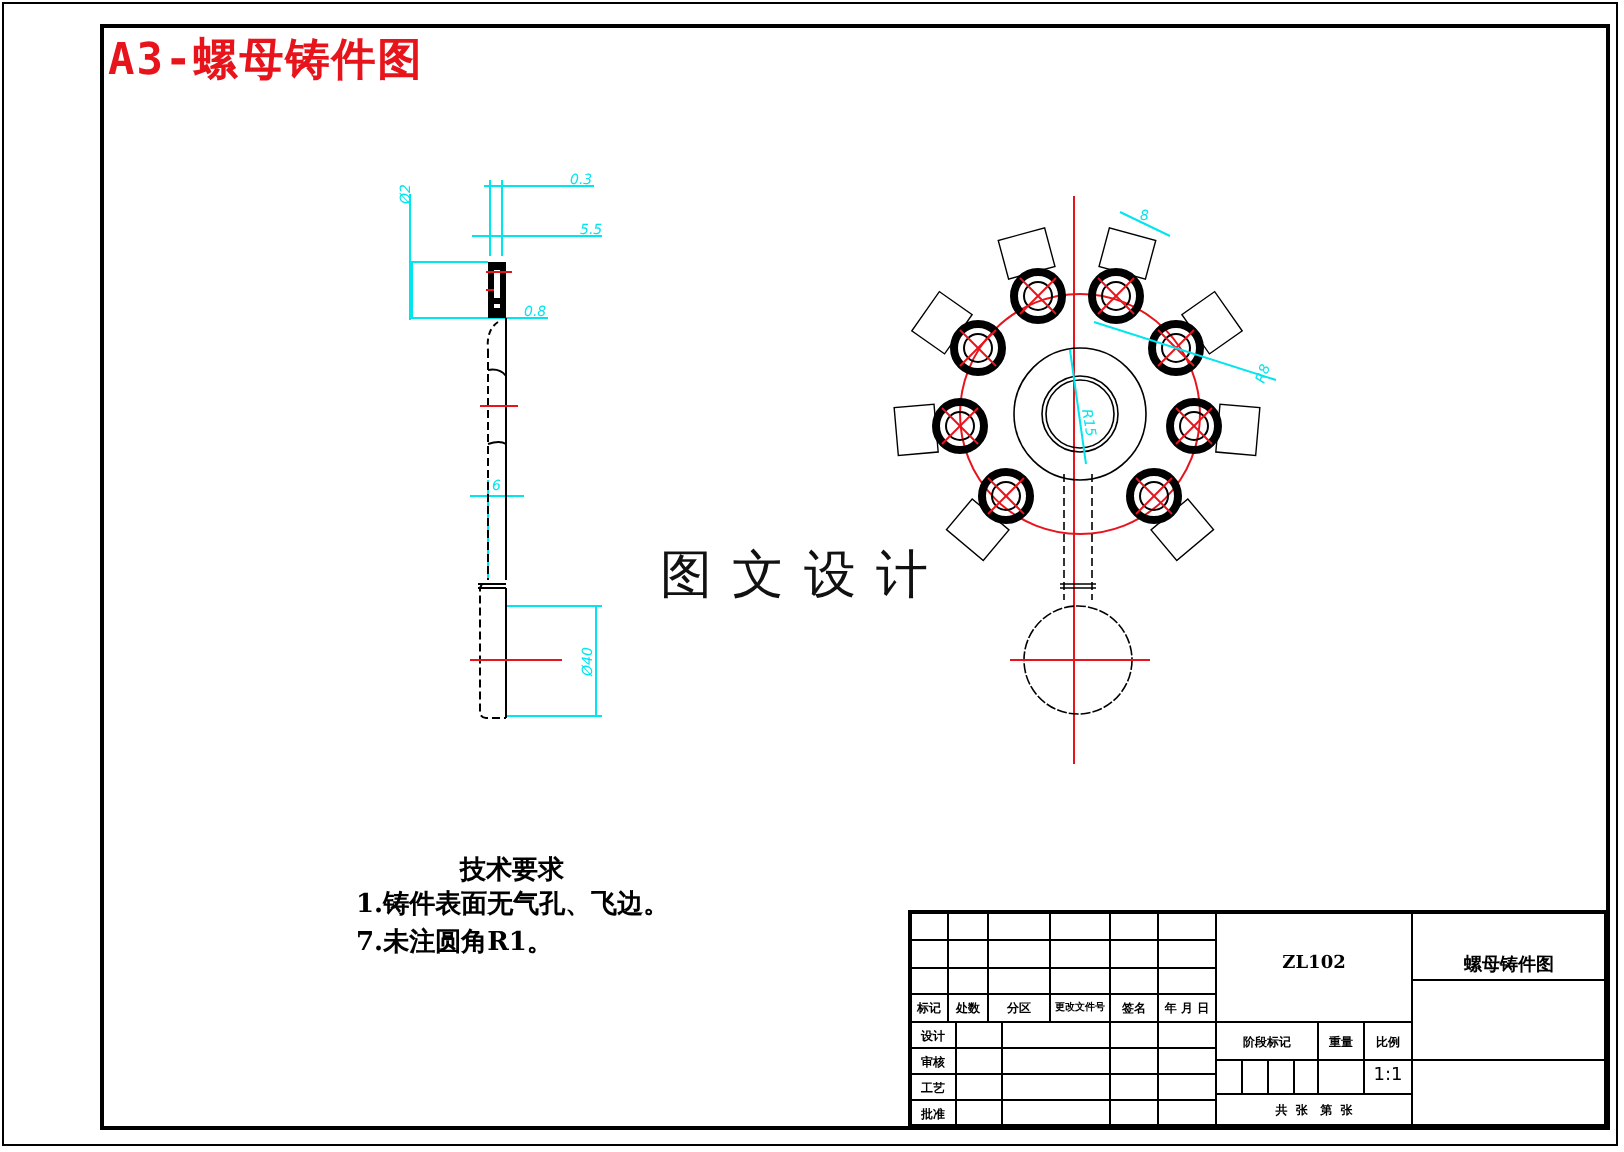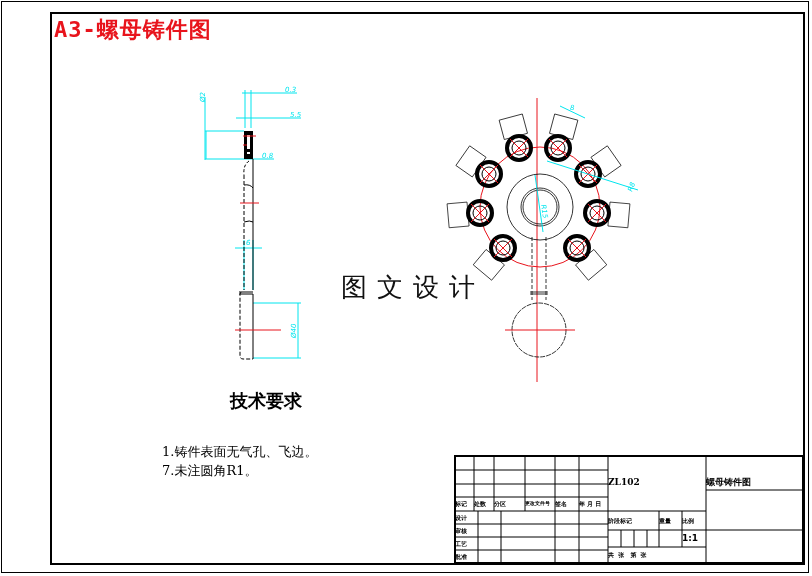--- a/index.html
+++ b/index.html
@@ -1,24 +1,24 @@
 <!DOCTYPE html>
 <html><head>
 <meta charset="utf-8">
 <style>
   html,body{margin:0;padding:0;background:#fff;}
   body{width:812px;height:576px;position:relative;overflow:hidden;font-family:"DejaVu Sans",sans-serif;}
   .outer{position:absolute;left:1px;top:1px;width:808px;height:572px;border:1px solid #000;box-sizing:border-box;}
   .frame{position:absolute;left:50px;top:12px;width:755px;height:553px;border:2px solid #000;box-sizing:border-box;}
   .title{position:absolute;left:54px;top:15px;font-family:"DejaVu Sans Mono",monospace;font-size:22px;color:#e8141c;font-weight:bold;letter-spacing:1px;}
-  .watermark{position:absolute;left:330px;top:270px;font-family:"DejaVu Serif",serif;font-size:26px;color:#111;letter-spacing:10px;margin-left:11px;}
-  .req-title{position:absolute;left:230px;top:389px;font-family:"DejaVu Serif",serif;font-size:18px;font-weight:bold;}
-  .req-line{position:absolute;left:162px;font-family:"DejaVu Serif",serif;font-size:13px;font-weight:normal;}
+  .watermark{position:absolute;left:330px;top:270px;font-family:"DejaVu Serif",serif;font-size:26px;color:#111;letter-spacing:10px;}
+  .req-title{position:absolute;left:230px;top:426px;font-family:"DejaVu Serif",serif;font-size:13px;font-weight:bold;}
+  .req-line{position:absolute;left:178px;font-family:"DejaVu Serif",serif;font-size:13px;font-weight:bold;}
   svg.drawing{position:absolute;left:0;top:0;}
-  .tb{position:absolute;font-size:6px;font-weight:bold;font-family:"DejaVu Sans",sans-serif;color:#000;white-space:nowrap;}
+  .tb{position:absolute;font-size:6px;font-weight:bold;font-family:"DejaVu Sans",sans-serif;color:#000;text-align:center;white-space:nowrap;}
 </style>
 </head>
 <body>
 
 <div class="outer"></div>
 <div class="frame"></div>
 
 <div class="title">A3-螺母铸件图</div>
 
 <svg class="drawing" width="812" height="576">
@@ -211,15 +211,15 @@
 
 <div class="tb" style="left:455px;top:514px;width:23px">设计</div>
 <div class="tb" style="left:455px;top:527px;width:23px">审核</div>
 <div class="tb" style="left:455px;top:540px;width:23px">工艺</div>
 <div class="tb" style="left:455px;top:553px;width:23px">批准</div>
 
 <div class="tb" style="left:608px;top:477px;width:98px;font-size:9px;font-family:'DejaVu Serif',serif">ZL102</div>
 <div class="tb" style="left:608px;top:517px;width:51px">阶段标记</div>
 <div class="tb" style="left:659px;top:517px;width:23px">重量</div>
 <div class="tb" style="left:682px;top:517px;width:24px">比例</div>
-<div class="tb" style="left:682px;top:533px;width:24px;font-size:9px;font-weight:bold">1:1</div>
+<div class="tb" style="left:682px;top:533px;width:24px;font-size:9px;font-weight:normal">1:1</div>
 <div class="tb" style="left:608px;top:551px;width:98px;font-size:6px;white-space:pre">共  张   第  张</div>
 <div class="tb" style="left:706px;top:476px;width:97px;font-size:9px">螺母铸件图</div>
 
 </body></html>

